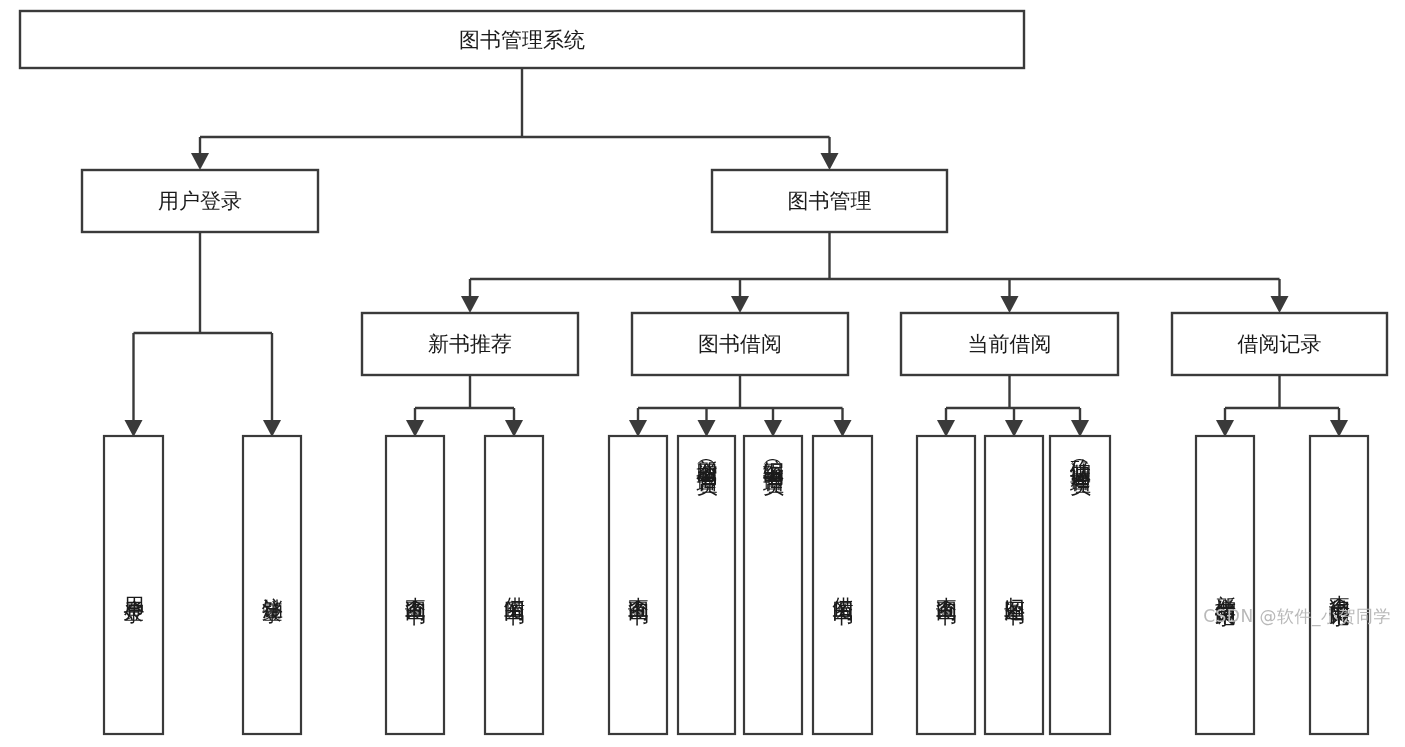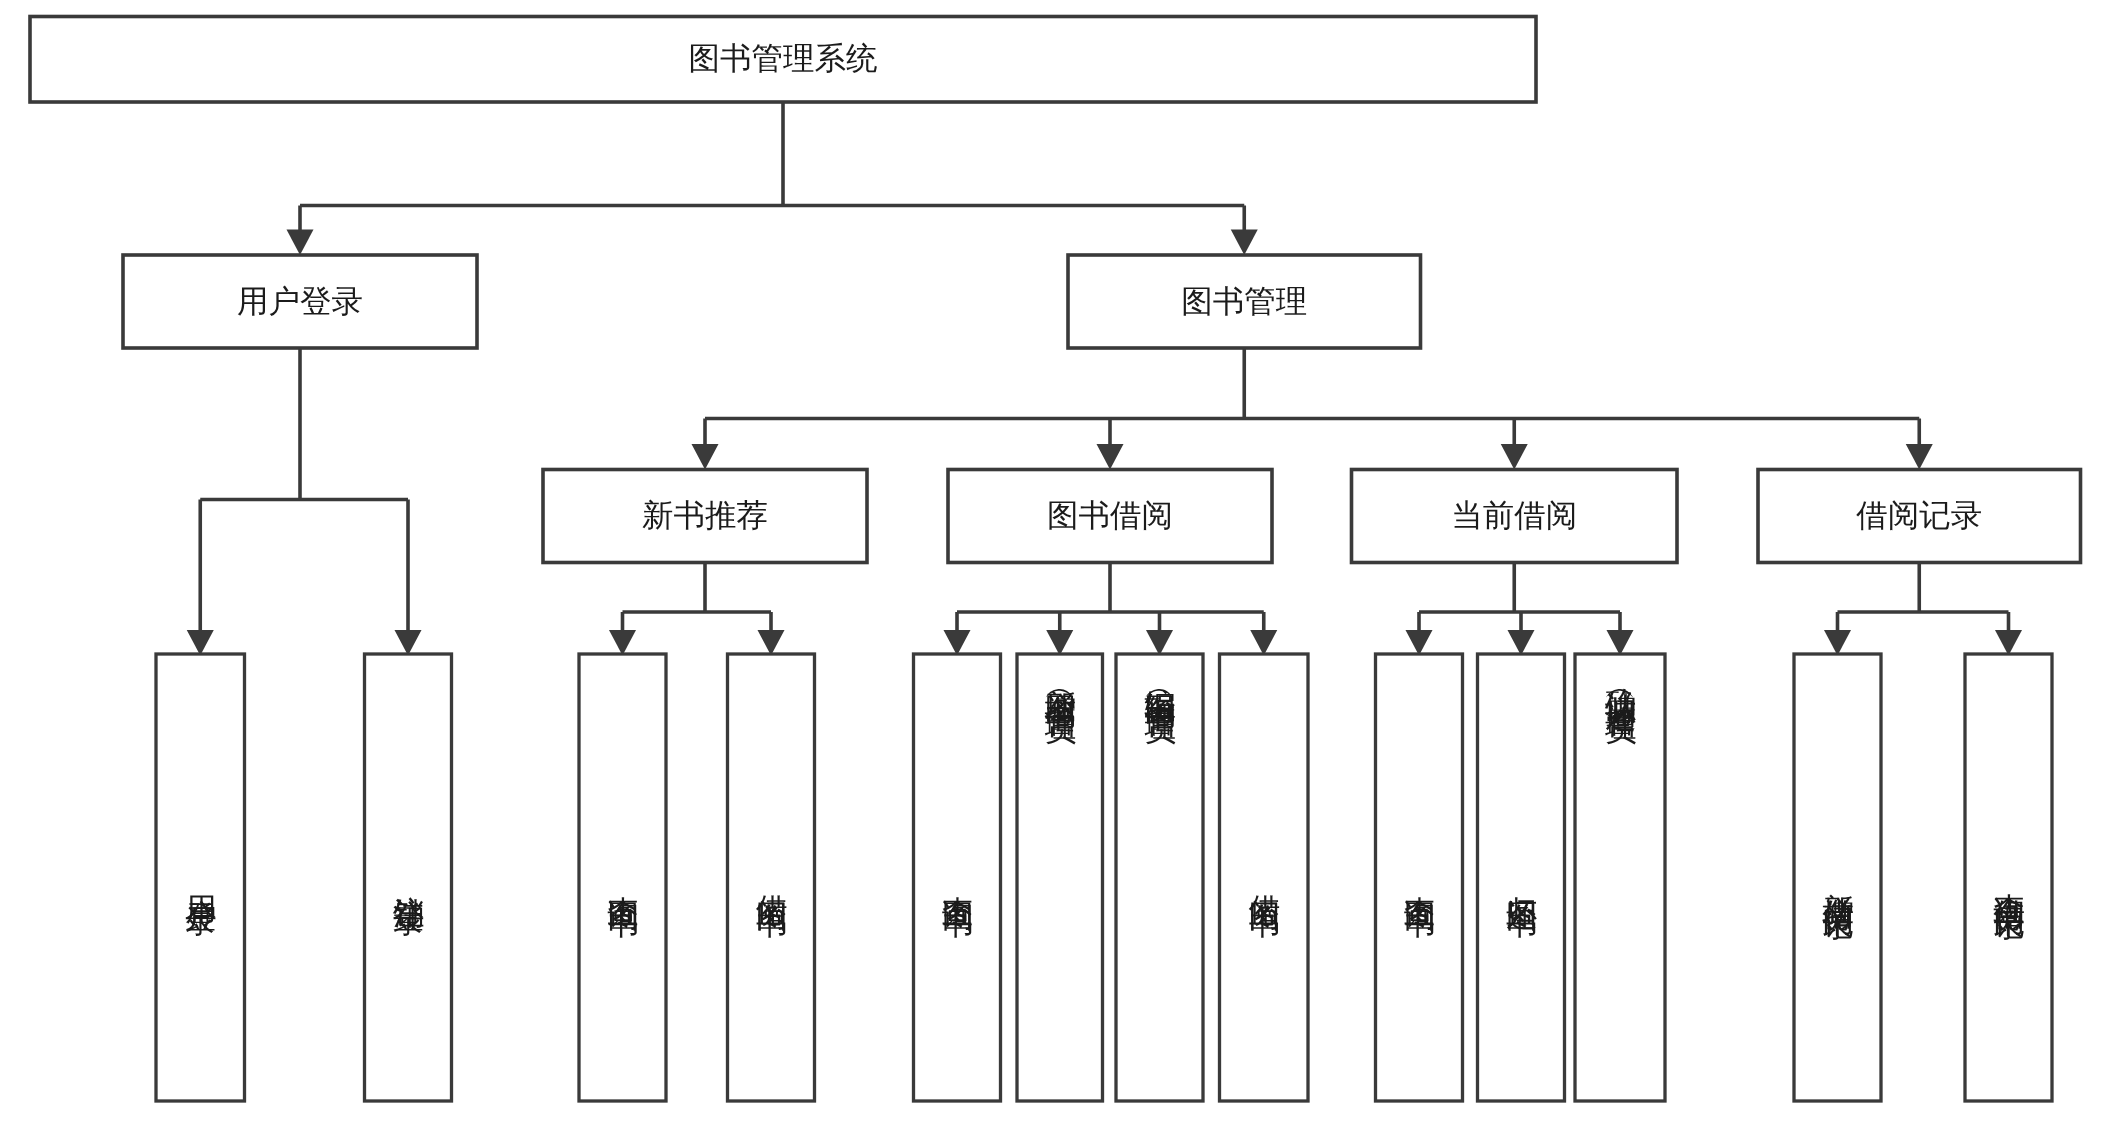--- a/index.html
+++ b/index.html
@@ -212,13 +212,14 @@
         <span class="leaf-label">确认归还（管理员）</span>
       </div>
       <div class="leaf-label-wrap" style="left: 1196px; top: 442px; width: 58px; height: 286px; align-items: center;">
         <span class="leaf-label">新增借阅记录</span>
       </div>
       <div class="leaf-label-wrap" style="left: 1310px; top: 442px; width: 58px; height: 286px; align-items: center;">
         <span class="leaf-label">查询借阅记录</span>
       </div>
     </div>
 
+  <div class="watermark">CSDN @软件_小贺同学</div>
 </div>
 
 </body></html>

